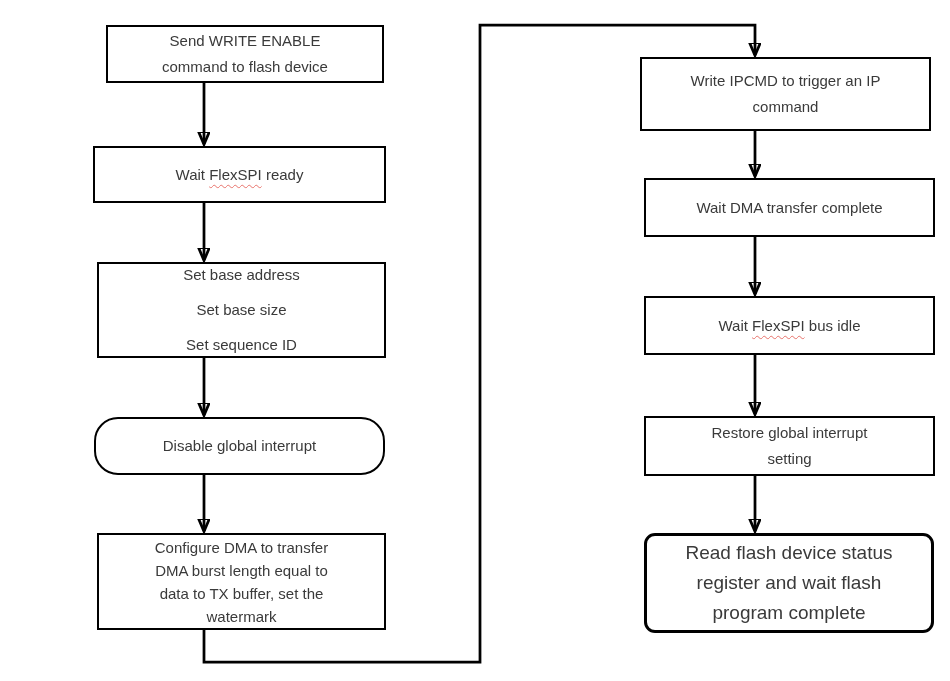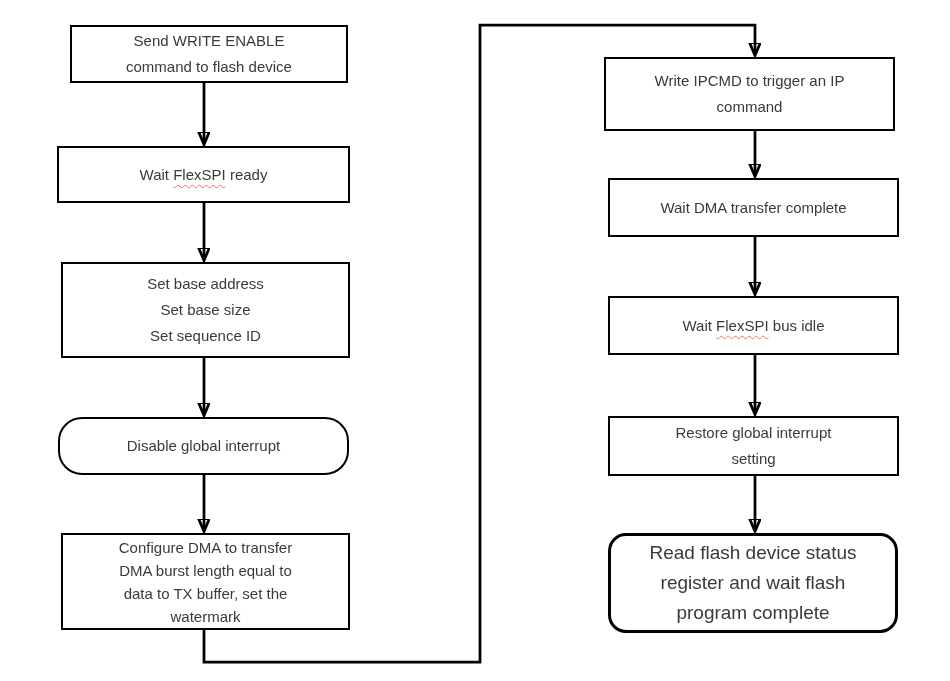--- a/index.html
+++ b/index.html
@@ -23,41 +23,42 @@
     box-sizing: border-box;
     border: 2.5px solid var(--line, #000);
     background: #ffffff;
     display: flex;
     flex-direction: column;
     align-items: center;
     justify-content: center;
     text-align: center;
     font-size: 15px;
     line-height: 26px;
+    margin-left: 36px;
   }
   .node .ln { display: block; white-space: pre; }
   .misspelled {
     text-decoration-line: underline;
     text-decoration-style: wavy;
     text-decoration-color: var(--spellcheck, #e8736c);
     text-decoration-thickness: 1px;
     text-underline-offset: 4px;
   }
   #n-l1 { left: 70px;  top: 25px;  width: 278px; height: 58px; }
   #n-l2 { left: 57px;  top: 146px; width: 293px; height: 57px; justify-content: center; }
-  #n-l3 { left: 61px;  top: 262px; width: 289px; height: 96px; }
+  #n-l3 { left: 61px;  top: 262px; width: 289px; height: 96px; gap: 9px; }
   #n-l4 { left: 58px;  top: 417px; width: 291px; height: 58px; border-radius: 24px; }
   #n-l5 { left: 61px;  top: 533px; width: 289px; height: 97px; line-height: 23px; }
   #n-r1 { left: 604px; top: 57px;  width: 291px; height: 74px; }
   #n-r2 { left: 608px; top: 178px; width: 291px; height: 59px; }
   #n-r3 { left: 608px; top: 296px; width: 291px; height: 59px; }
   #n-r4 { left: 608px; top: 416px; width: 291px; height: 60px; }
   #n-r5 {
     left: 608px; top: 533px; width: 290px; height: 100px;
-    border-width: 3px; border-radius: 18px;
+    border-width: 3px; border-radius: 11px;
     font-size: 19px; line-height: 30px;
   }
 </style>
 </head>
 <body>
 
 <div class="canvas">
 
   <svg class="wires" width="950" height="681" viewBox="0 0 950 681">
     <defs>

